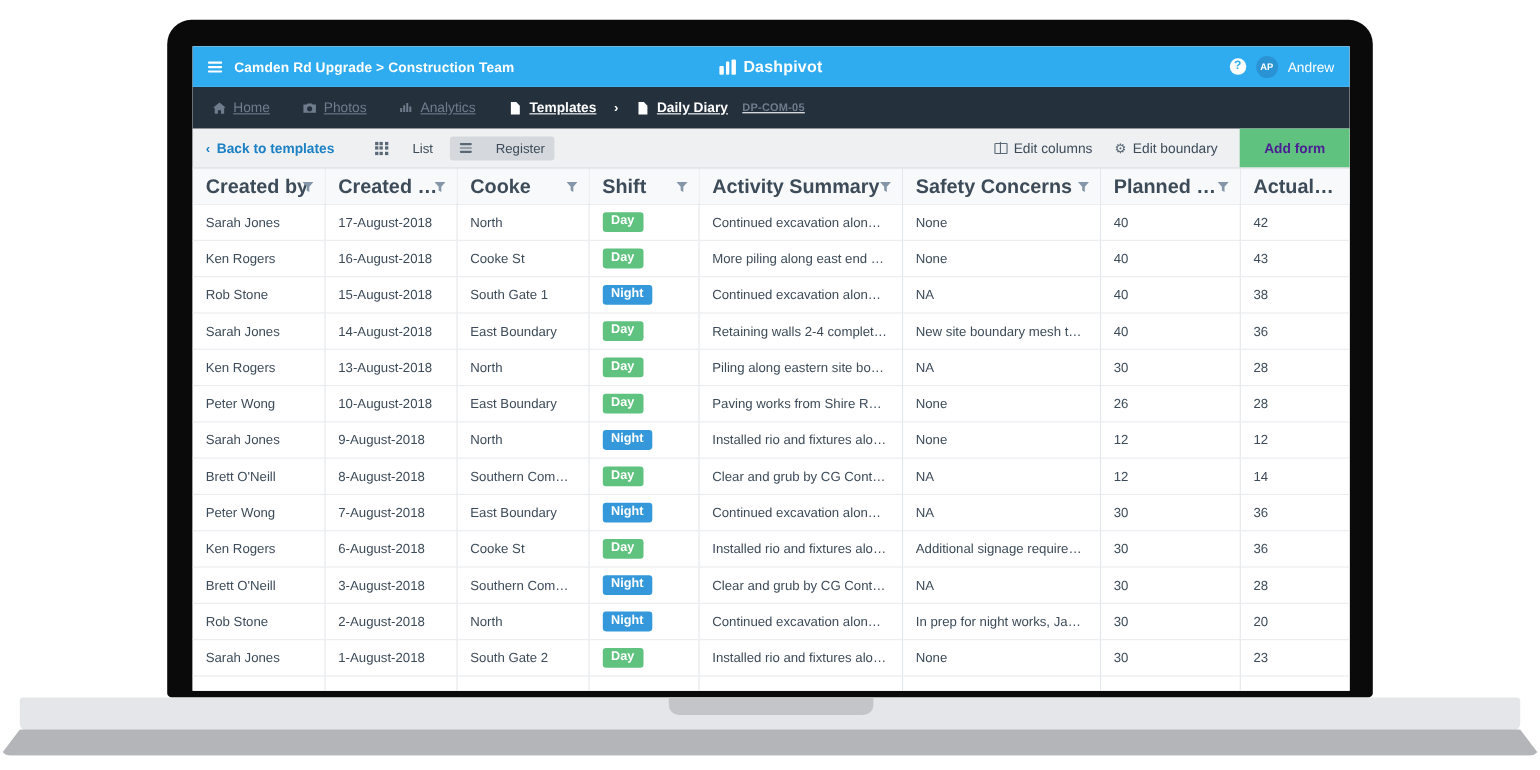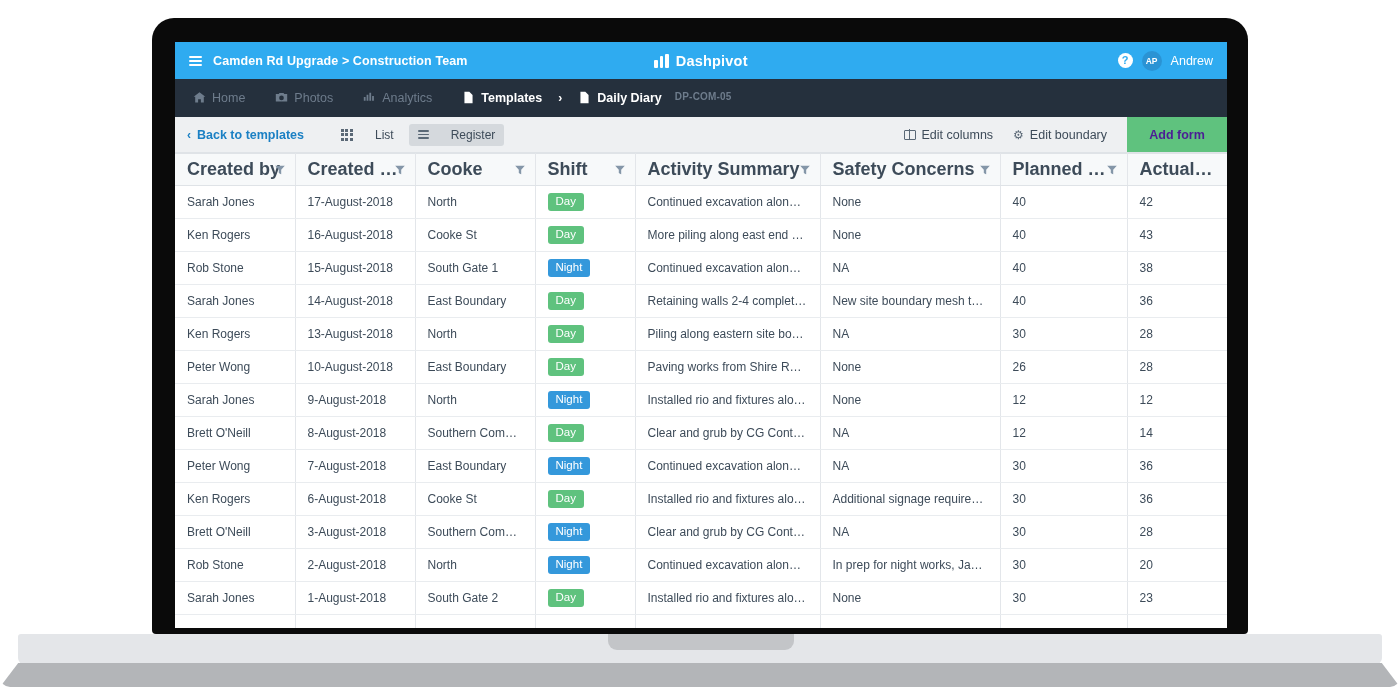--- a/index.html
+++ b/index.html
@@ -93,23 +93,23 @@
 
   
   .navbar {
     height: 38px;
     background: #25303d;
     display: flex; align-items: center;
     padding: 0 18px;
     gap: 0px;
   }
   .nav-item {
-    display: flex; gap: 6px;
+    display: flex; align-items: center; gap: 6px;
     color: #6e7c8c; font-size: 12.5px;
-    margin-right: 30px; white-space: nowrap;
+    margin-right: 30px; white-space: nowrap; text-decoration: underline;
   }
   .nav-item.active { color: #ffffff; font-weight: bold; }
   .nav-item .nico { display: inline-flex; width: 13px; height: 13px; align-items: center; justify-content: center; }
   .nav-sep { color: #ffffff; font-size: 12px; font-weight: bold; margin-right: 16px; margin-left: -14px; }
   .doc-code { color: #6e7c8c; font-size: 10px; margin-left: 7px; letter-spacing: .2px; }
 
   
   .toolbar {
     height: 36px;
     background: #eef0f2;
@@ -180,21 +180,21 @@
   table.register tbody td { height: 33px; vertical-align: middle; }
   table.register tbody tr td:last-child { border-right: none; }
   table.register thead tr th:last-child { border-right: none; }
 
   .badge {
     display: inline-block;
     padding: 3px 8px 4px 8px;
     border-radius: 3px;
     color: #ffffff;
     font-size: 11.5px;
-    font-weight: normal;
+    font-weight: bold;
     line-height: 1;
   }
   .badge.day { background: #5fc27e; }
   .badge.night { background: #3498db; }
 
   .col-w1 { width: 120px; }
   .col-w2 { width: 120px; }
   .col-w3 { width: 120px; }
   .col-w4 { width: 100px; }
   .col-w5 { width: 185px; }

